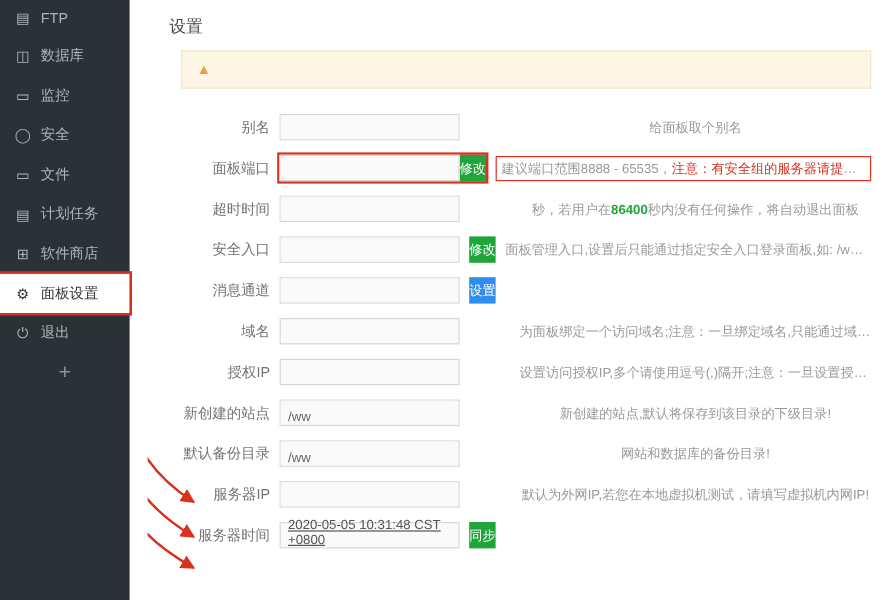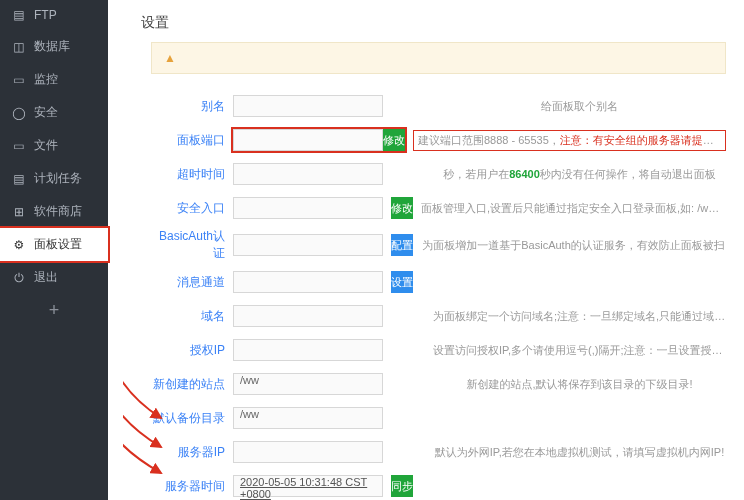--- a/index.html
+++ b/index.html
@@ -9,22 +9,22 @@
   .sidebar .item { display: flex; align-items: center; gap: 8px; padding: 8px 12px; cursor: pointer; font-size: 12px; }
   .sidebar .item.active { background: #fff; color: #333; outline: 2px solid #d9301f; }
   .sidebar .ic { width: 14px; height: 14px; display: inline-flex; align-items: center; justify-content: center; }
   .sidebar .add { text-align: center; font-size: 18px; padding: 6px 0; color: #8b9099; }
   .main { flex: 1; padding: 10px 18px; overflow: hidden; }
   .title { font-size: 14px; color: #444; padding: 4px 0 10px; }
   .alert { border: 1px solid #f0e6c8; background: #fdf6e5; padding: 8px 12px; margin: 0 0 18px 10px; display: flex; align-items: center; gap: 6px; font-size: 12px; color: #7a5d1f; }
   .alert .warn-ic { color: #e6a23c; }
   .rows { padding-left: 10px; }
   .row { display: flex; align-items: center; min-height: 28px; margin-bottom: 6px; gap: 8px; }
-  .lbl { width: 74px; text-align: right; color: #3b82f6; font-size: 12px; }
-  .fld { width: 150px; height: 22px; border: 1px solid #d7d7d7; background: #fafafa; position: relative; padding: 0 6px; font-size: 11px; color: #bbb; display: flex; align-items: flex-start; }
+  .lbl { width: 74px; text-align: right; color: #737373; font-size: 12px; }
+  .fld { width: 150px; height: 22px; border: 1px solid #d7d7d7; background: #fafafa; position: relative; padding: 0 6px; font-size: 11px; color: #bbb; display: flex; align-items: flex-end; }
   .fld.blur::after { content: ""; position: absolute; inset: 0; backdrop-filter: blur(2px); background: rgba(250,250,250,0.6); }
   .btn { height: 22px; border: none; color: #fff; font-size: 11px; padding: 0 0; cursor: pointer; }
   .btn.green { background: #20a53a; }
   .btn.blue  { background: #2f8ded; }
   .hint { font-size: 11px; color: #999; flex: 1; white-space: nowrap; overflow: hidden; text-overflow: ellipsis; text-align: center; }
   .hint .num { color: #20a53a; font-weight: bold; }
   .hint .warn { color: #d9301f; }
   .anno-port-group { outline: 2px solid #d9301f; padding: 0; }
   .anno-port-hint { border: 1px solid #d9301f; padding: 2px 4px; }
   svg.arrow { position: absolute; overflow: visible; }
@@ -110,26 +110,20 @@
         </span>
       </div>
 
       <div class="row">
         <span class="lbl">安全入口</span>
         <div class="fld blur"></div>
         <button class="btn green">修改</button>
         <span class="hint">面板管理入口,设置后只能通过指定安全入口登录面板,如: /www_bt_cn</span>
       </div>
 
-      <div class="row">
-        <span class="lbl">BasicAuth认证</span>
-        <div class="fld blur"></div>
-        <button class="btn blue">配置</button>
-        <span class="hint">为面板增加一道基于BasicAuth的认证服务，有效防止面板被扫</span>
-      </div>
 
       <div class="row">
         <span class="lbl">消息通道</span>
         <div class="fld blur"></div>
         <button class="btn blue">设置</button>
       </div>
 
       <div class="row">
         <span class="lbl">域名</span>
         <div class="fld"></div>
@@ -152,20 +146,21 @@
         <span style="width:34px;"></span>
         <span class="hint">新创建的站点,默认将保存到该目录的下级目录!</span>
       </div>
 
       <div class="row">
         <span class="lbl">默认备份目录</span>
         <div class="fld blur">
             <span style="position:relative;z-index:1;color:#666;">/ww</span>
           </div>
         <span style="width:34px;"></span>
+        <span class="hint">网站和数据库的备份目录!</span>
       </div>
 
       <div class="row">
         <span class="lbl">服务器IP</span>
         <div class="fld blur"></div>
         <span style="width:34px;"></span>
         <span class="hint">默认为外网IP,若您在本地虚拟机测试，请填写虚拟机内网IP!</span>
       </div>
 
       <div class="row">

